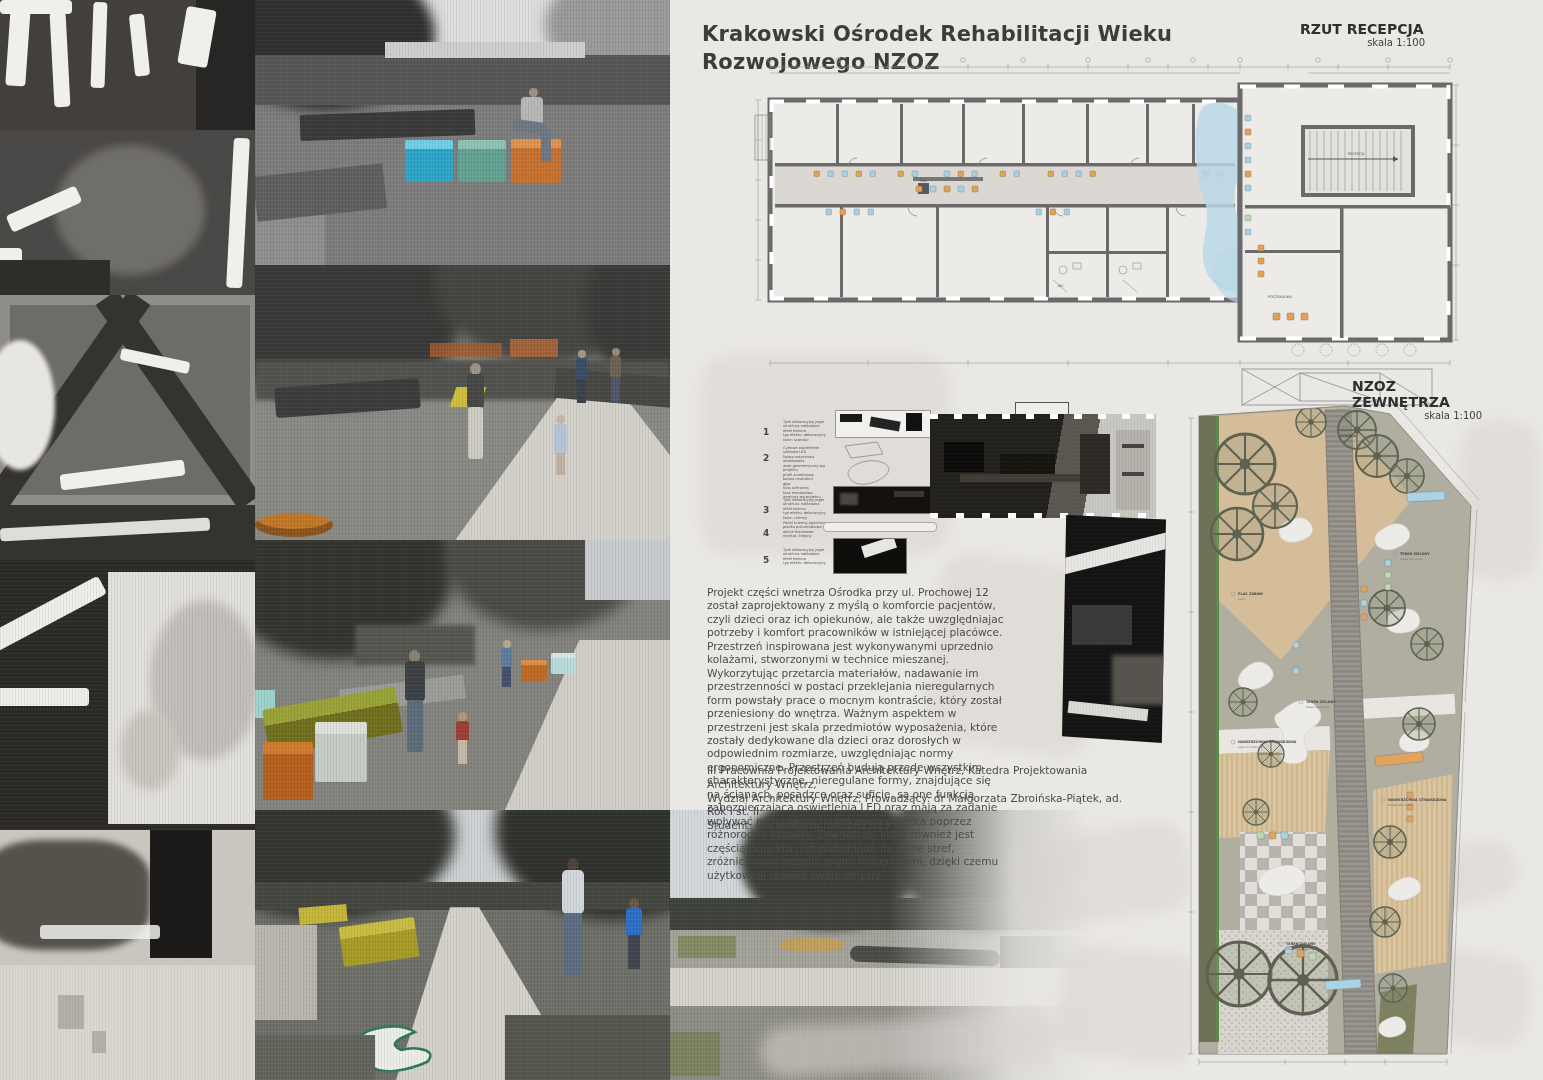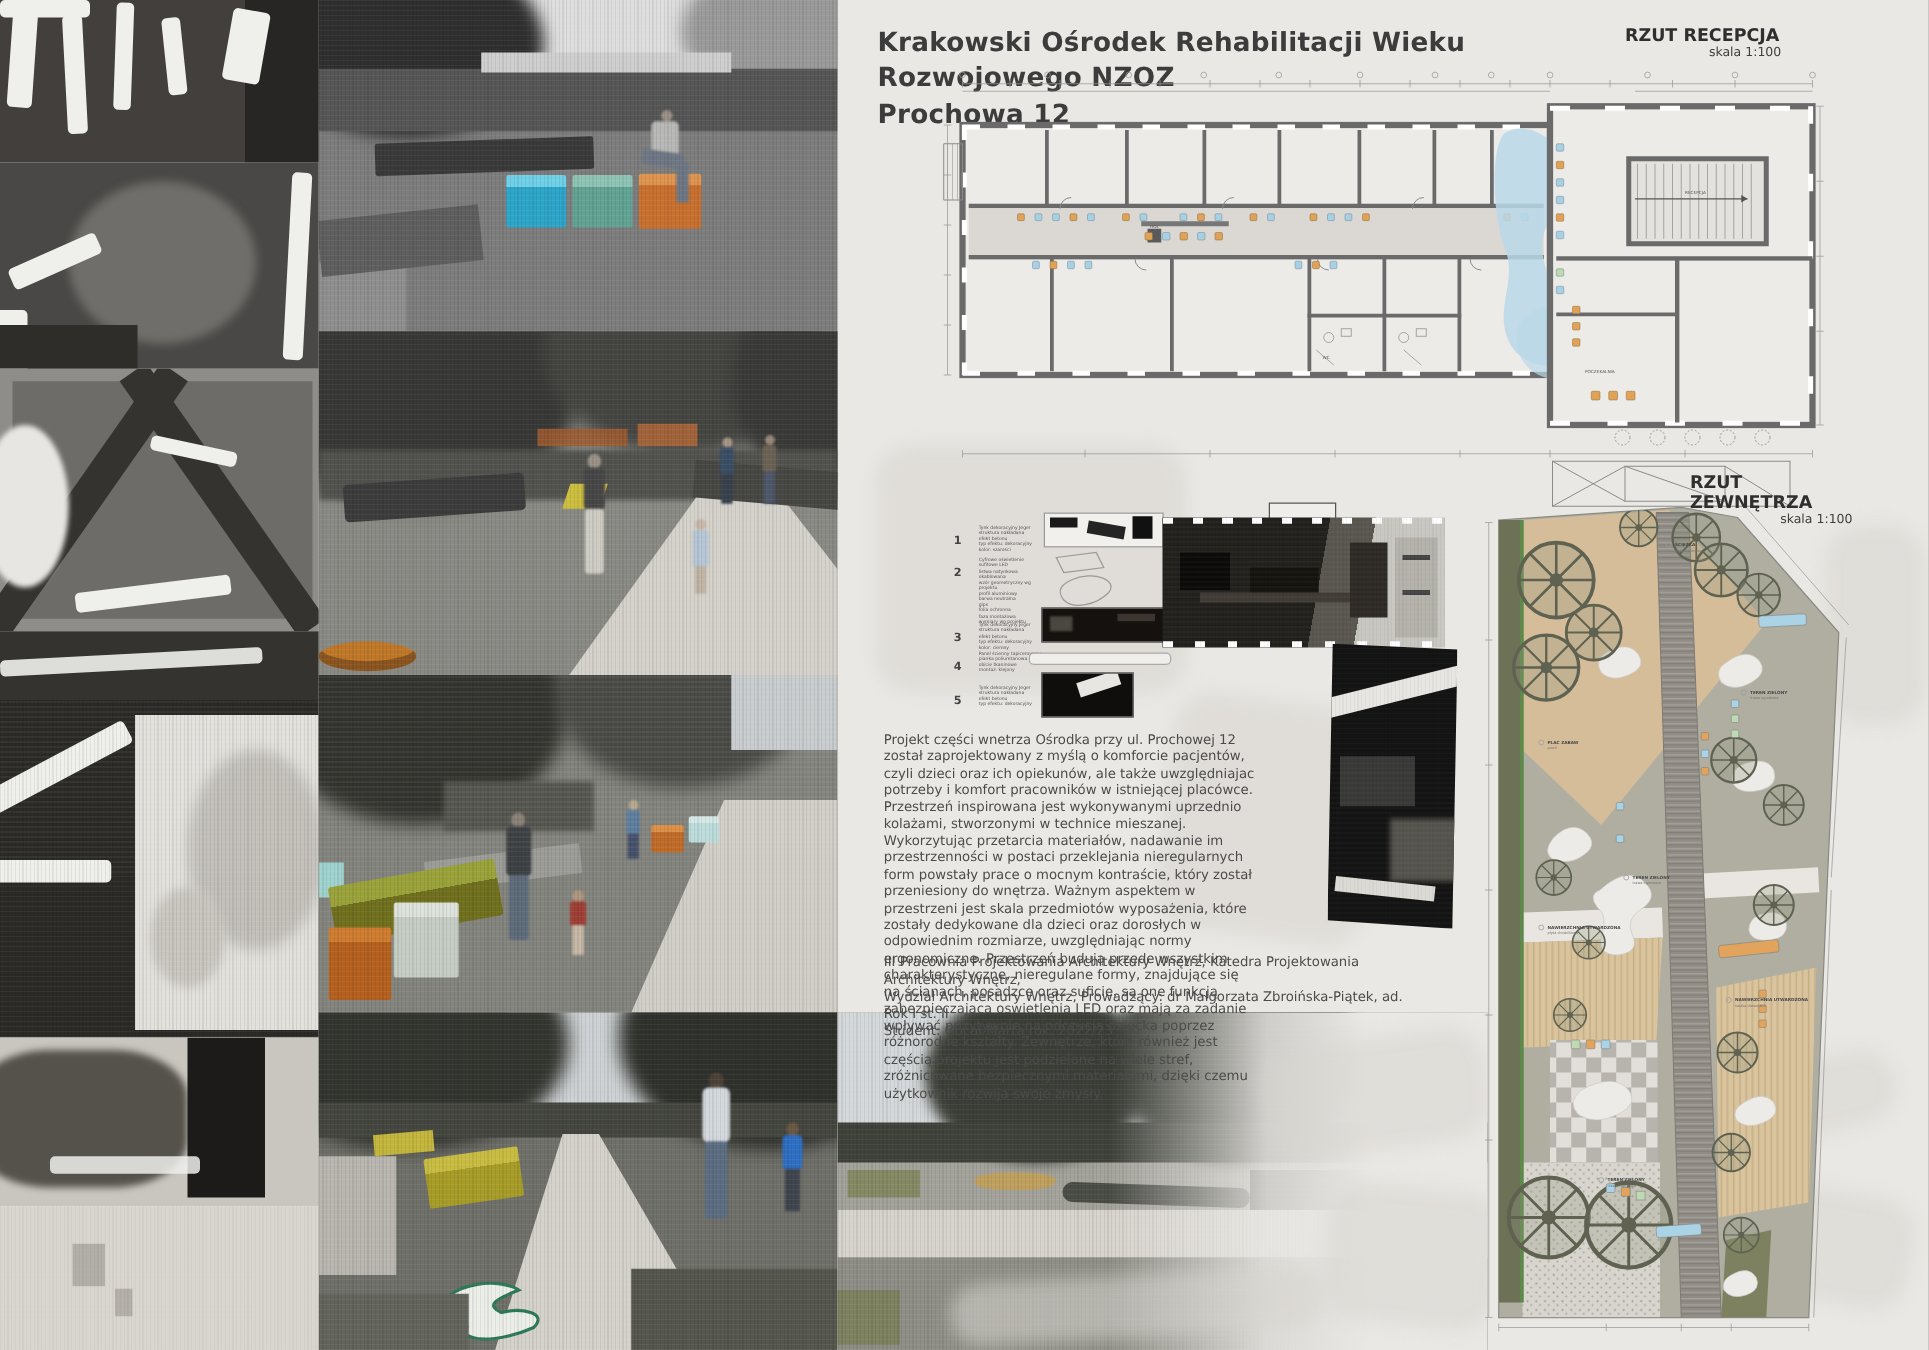--- a/index.html
+++ b/index.html
@@ -223,21 +223,20 @@
 
   <div class="ghost" style="left:700px;top:355px;width:250px;height:200px;"></div>
   <div class="ghost" style="left:930px;top:560px;width:170px;height:190px;transform:rotate(8deg);"></div>
   <div class="ghost" style="left:1460px;top:420px;width:80px;height:160px;"></div>
   <div class="ghost" style="left:1290px;top:860px;width:230px;height:60px;transform:rotate(-14deg);"></div>
   <div class="ghost" style="left:1380px;top:950px;width:150px;height:90px;transform:rotate(10deg);"></div>
   <div class="ghost" style="left:760px;top:1020px;width:300px;height:50px;transform:rotate(-3deg);"></div>
 
   <div class="abs" style="left:702px;top:20px;width:620px;">
     <div class="title-line">Krakowski Ośrodek Rehabilitacji Wieku Rozwojowego NZOZ</div>
-    <div class="title-line">Prochowa 12</div>
   </div>
 
   <div class="abs" style="left:1300px;top:21px;width:125px;">
     <div class="plan-label">RZUT RECEPCJA</div>
     <div class="plan-scale">skala 1:100</div>
   </div>
 
   <svg class="abs" style="left:748px;top:55px;" width="712" height="315" viewBox="0 0 712 315">
     <g class="dim">
       <path d="M22 12H702 M22 18H492 M560 18h142"></path>
@@ -378,21 +377,21 @@
 
   <svg class="abs" style="left:1240px;top:365px;" width="200" height="45" viewBox="0 0 200 45">
     <g fill="none" stroke="#8a8a8a" stroke-width=".8">
       <rect x="2" y="4" width="190" height="36"></rect>
       <rect x="60" y="8" width="80" height="28"></rect>
       <path d="M2 4L60 36M60 8L140 36M140 8L192 40M2 40L60 8"></path>
     </g>
   </svg>
 
   <div class="abs" style="left:1352px;top:378px;width:130px;">
-    <div class="plan-label">RZUT ZEWNĘTRZA</div>
+    <div class="plan-label">NZOZ ZEWNĘTRZA</div>
     <div class="plan-scale">skala 1:100</div>
   </div>
 
   <svg class="abs" style="left:1185px;top:402px;" width="348" height="668" viewBox="0 0 348 668">
     <defs>
       <g id="treeS">
         <circle r="10" fill="rgba(145,150,125,.28)" stroke="#5f6250" stroke-width="1"></circle>
         <path d="M0,-10L0,10M-10,0L10,0M-7,-7L7,7M-7,7L7,-7" stroke="#5f6250" stroke-width=".7"></path>
         <circle r="1.8" fill="#5f6250"></circle>
       </g>

